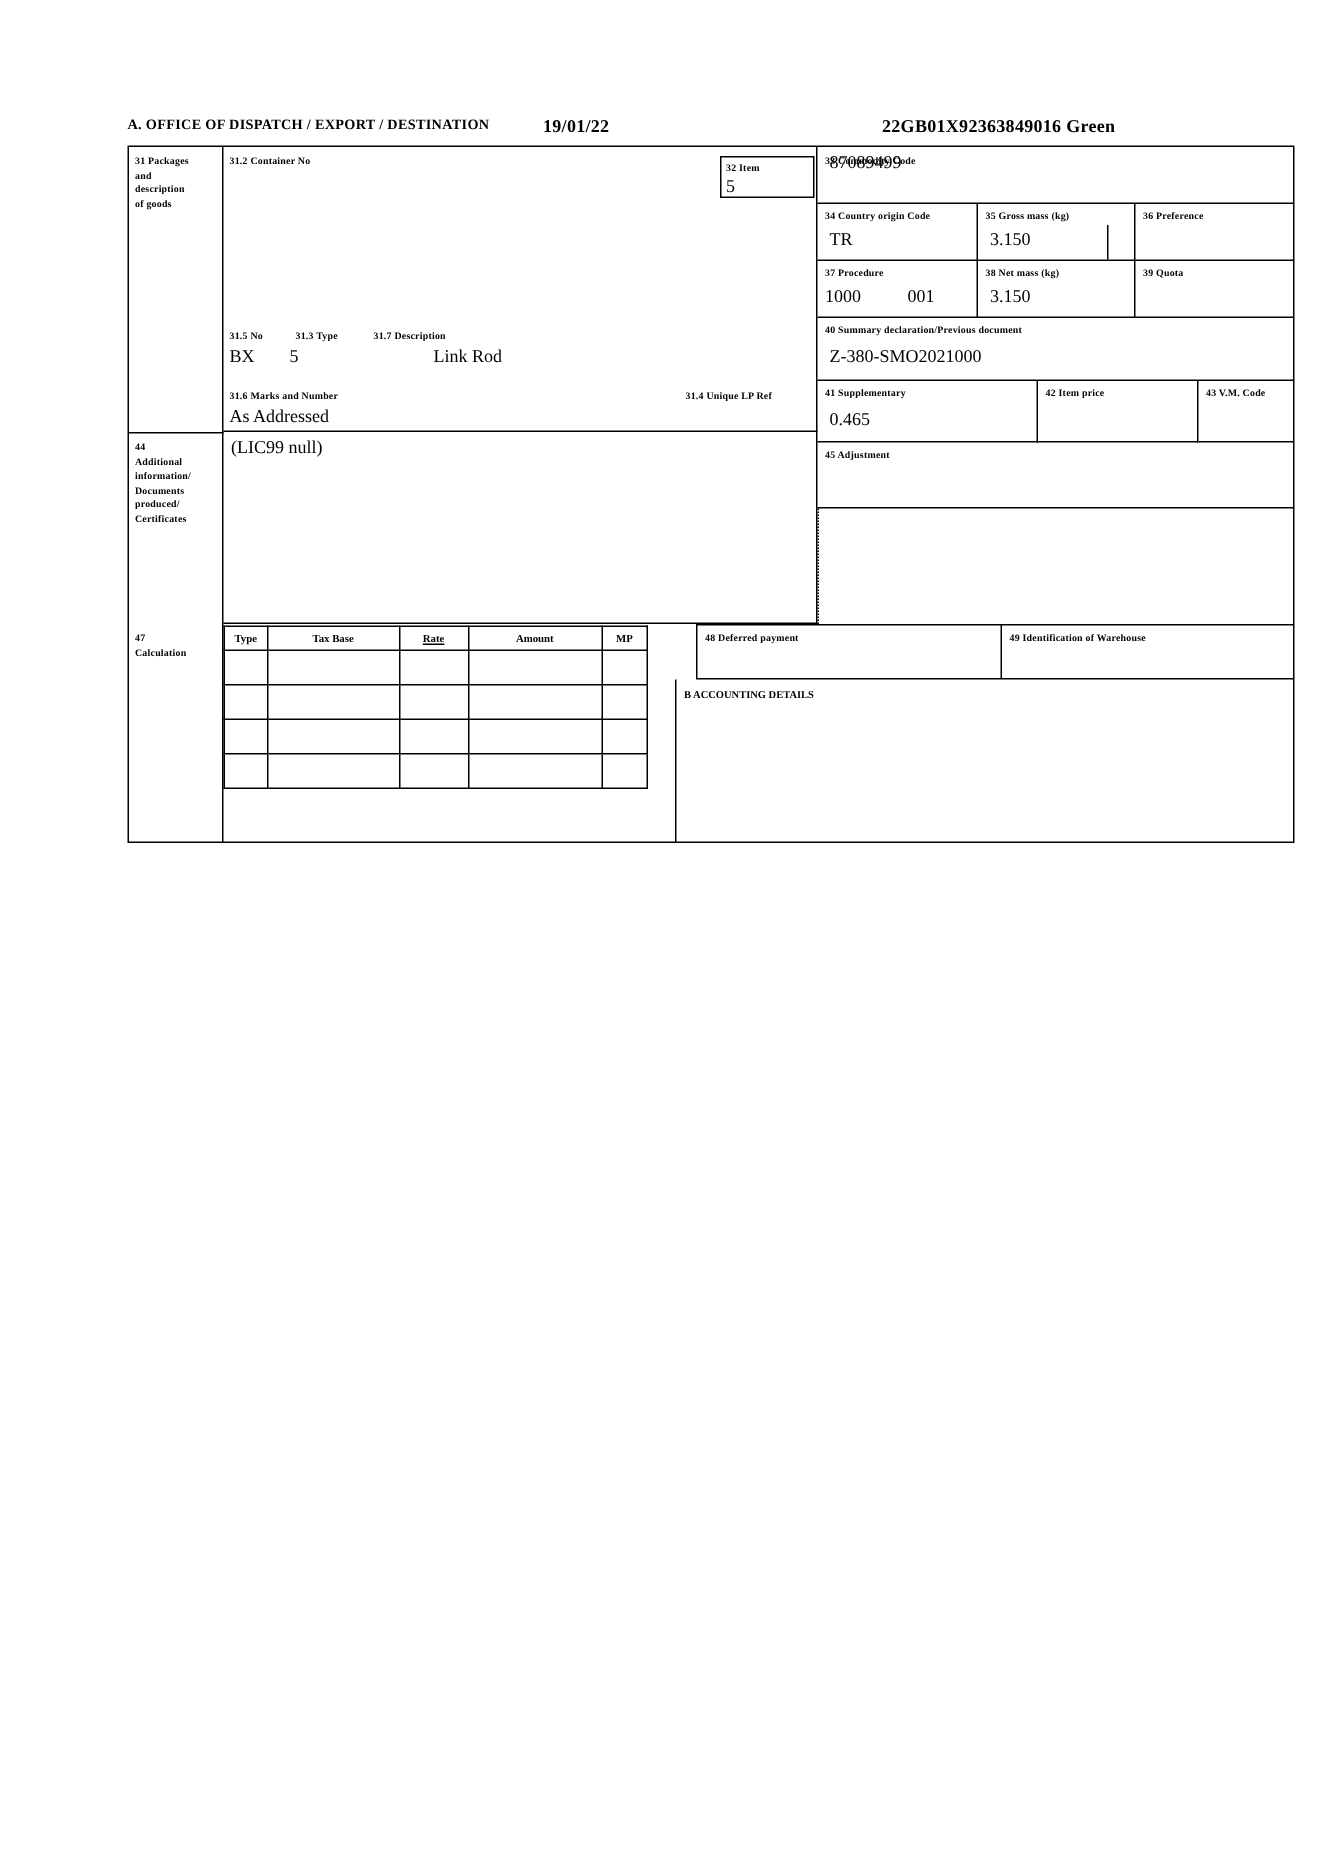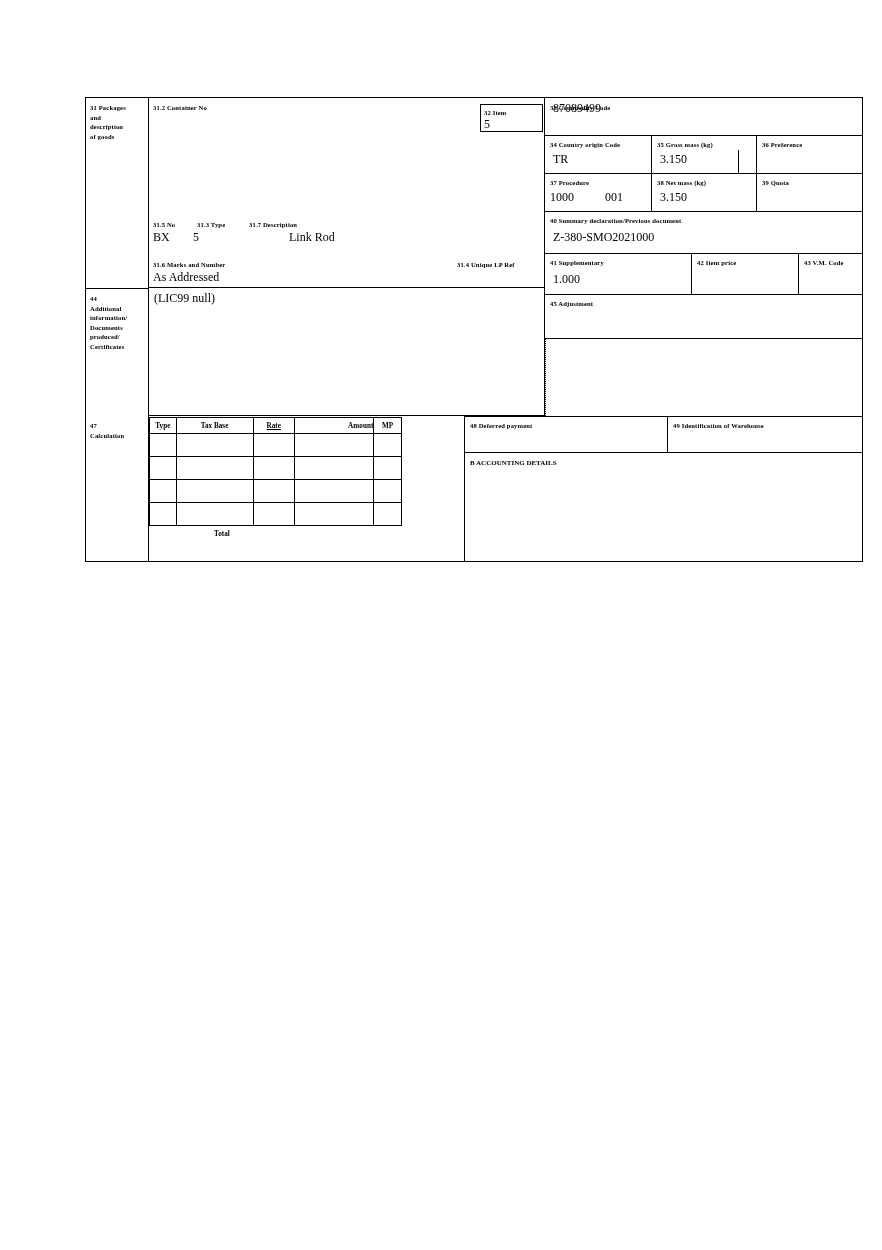--- a/index.html
+++ b/index.html
@@ -118,20 +118,25 @@
     border: 1px solid #000;
     text-align: center;
     padding: 0;
   }
 </style>
 </head>
 <body>
 
 <div class="page">
 
+  <div class="header">
+    <span class="hdr-left">A.  OFFICE OF DISPATCH / EXPORT / DESTINATION</span>
+    <span class="hdr-date">19/01/22</span>
+    <span class="hdr-mrn">22GB01X92363849016   Green</span>
+  </div>
 
   <div class="frame">
 
     <div class="cell br" style="left:0;top:0;width:63px;height:190px;">
       <div class="lbl" style="position:absolute;left:4px;top:5px;width:58px;">
         <div>31 Packages</div>
         <div>and</div>
         <div>description</div>
         <div>of goods</div>
       </div>
@@ -198,21 +203,21 @@
       <div class="val" style="position:absolute;left:8px;top:16px;"></div>
     </div>
 
     <div class="cell bb" style="left:459px;top:114px;width:317px;height:42px;">
       <div class="lbl" style="position:absolute;left:5px;top:4px;">40 Summary declaration/Previous document</div>
       <div class="val" style="position:absolute;left:8px;top:18px;">Z-380-SMO2021000</div>
     </div>
 
     <div class="cell bb br" style="left:459px;top:156px;width:147px;height:41px;">
       <div class="lbl" style="position:absolute;left:5px;top:4px;">41 Supplementary</div>
-      <div class="val" style="position:absolute;left:8px;top:18px;">1.000</div>
+      <div class="val" style="position:absolute;left:8px;top:18px;">0.465</div>
     </div>
 
     <div class="cell bb br" style="left:606px;top:156px;width:107px;height:41px;">
       <div class="lbl" style="position:absolute;left:5px;top:4px;">42 Item price</div>
       <div class="val" style="position:absolute;left:8px;top:18px;"></div>
     </div>
 
     <div class="cell bb" style="left:713px;top:156px;width:63px;height:41px;">
       <div class="lbl" style="position:absolute;left:5px;top:4px;">43 V.M. Code</div>
       <div class="val" style="position:absolute;left:8px;top:18px;"></div>
@@ -241,27 +246,27 @@
 
     <div class="dotline" style="left:459px;top:241px;height:77px;"></div>
 
     <div class="cell br" style="left:0;top:318px;width:63px;height:146px;">
       <div class="lbl" style="position:absolute;left:4px;top:5px;width:60px;">
         <div>47</div>
         <div>Calculation</div>
       </div>
     </div>
 
-    <table class="calc-table" style="left:63px;top:319px;width:253px;padding-left:16px;">
+    <table class="calc-table" style="left:63px;top:319px;width:283px;padding-left:16px;">
       <tbody>
           <tr>
         <td style="width:30px;height:15px;">Type</td>
         <td style="width:101px;">Tax Base</td>
         <td style="width:51px;text-decoration:underline;">Rate</td>
-        <td style="width:100px;text-align:right;">Amount</td>
+        <td style="width:100px;">Amount</td>
         <td style="width:33px;">MP</td>
       </tr>
       <tr>
         <td style="height:22px;"></td>
         <td></td>
         <td></td>
         <td></td>
         <td></td>
       </tr>
       <tr>
@@ -277,37 +282,33 @@
         <td></td>
         <td></td>
         <td></td>
       </tr>
       <tr>
         <td style="height:22px;"></td>
         <td></td>
         <td></td>
         <td></td>
         <td></td>
-      </tr>
-      <tr>
-        <td colspan="3" style="height:16px;border-left:none;border-bottom:none;border-right:none;">Total</td>
-        <td colspan="2" style="border:none;"></td>
       </tr>
     </tbody>
       </table>
 
     <div class="cell bb br bl" style="left:378px;top:318px;width:204px;height:37px;border-top:1.3px solid #000;">
       <div class="lbl" style="position:absolute;left:5px;top:4px;">48 Deferred payment</div>
       <div class="val val-sm" style="position:absolute;left:8px;top:16px;"></div>
     </div>
 
     <div class="cell bb" style="left:582px;top:318px;width:194px;height:37px;border-top:1.3px solid #000;">
       <div class="lbl" style="position:absolute;left:5px;top:4px;">49 Identification of Warehouse</div>
       <div class="val val-sm" style="position:absolute;left:8px;top:16px;"></div>
     </div>
 
-    <div class="cell bl" style="left:378px;top:355px;width:398px;height:109px;padding-left:40px;">
+    <div class="cell bl" style="left:364px;top:355px;width:398px;height:109px;padding-left:40px;">
       <div class="lbl-big" style="position:absolute;left:5px;top:5px;">B ACCOUNTING DETAILS</div>
       <div class="val val-sm" style="position:absolute;left:8px;top:20px;"></div>
     </div>
 
   </div>
 </div>
 
 </body></html>

